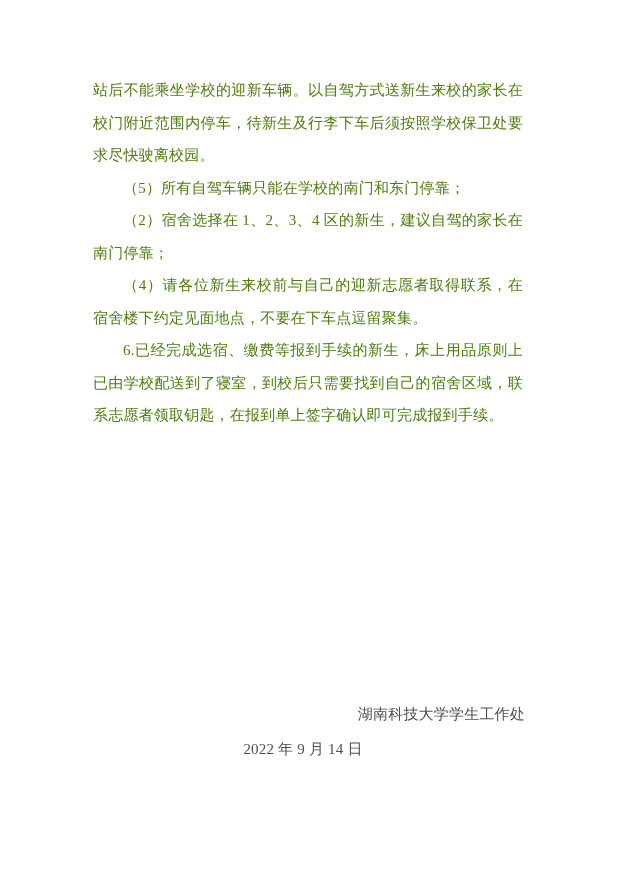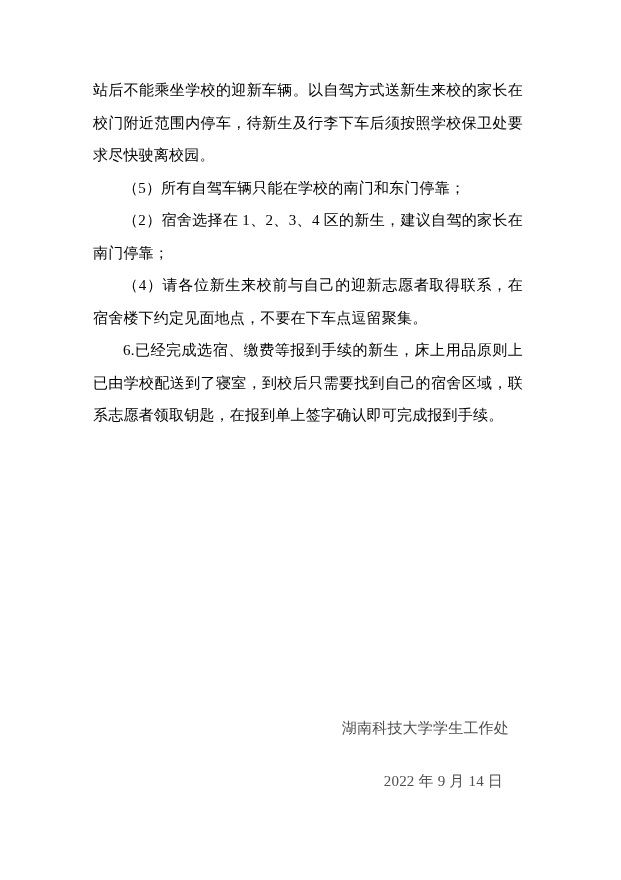--- a/index.html
+++ b/index.html
@@ -16,21 +16,21 @@
     font-family: "Liberation Serif", "DejaVu Serif", serif;
   }
   .body-text {
     position: absolute;
     left: 93px;
     top: 74px;
     width: 430px;
     font-size: 15px;
     line-height: 32.5px;
     letter-spacing: 0.2px;
-    color: #000000;
+    color: #4d7c0f;
     text-align: justify;
     text-justify: inter-ideograph;
   }
   .body-text p {
     margin: 0;
     padding: 0;
   }
   .body-text p.indent {
     text-indent: 2em;
   }
@@ -39,26 +39,26 @@
     left: 93px;
     top: 696px;
     width: 434px;
     font-size: 15px;
     line-height: 32.5px;
     letter-spacing: 0.2px;
     color: #4e4e4e;
     text-align: right;
   }
   .signature-block .sig-name {
-    margin: 18px;
-    font-family: Liberation Mono, monospace;
+    margin: 2px;
   }
   .signature-block .sig-date {
-    margin: 10px;
+    margin: 0;
     padding-right: 14px;
+    text-align: center;
   }
 </style>
 </head>
 <body>
 
 <div class="page">
   <div class="body-text">
     <p>站后不能乘坐学校的迎新车辆。以自驾方式送新生来校的家长在校门附近范围内停车，待新生及行李下车后须按照学校保卫处要求尽快驶离校园。</p>
     <p class="indent">（5）所有自驾车辆只能在学校的南门和东门停靠；</p>
     <p class="indent">（2）宿舍选择在 1、2、3、4 区的新生，建议自驾的家长在南门停靠；</p>

